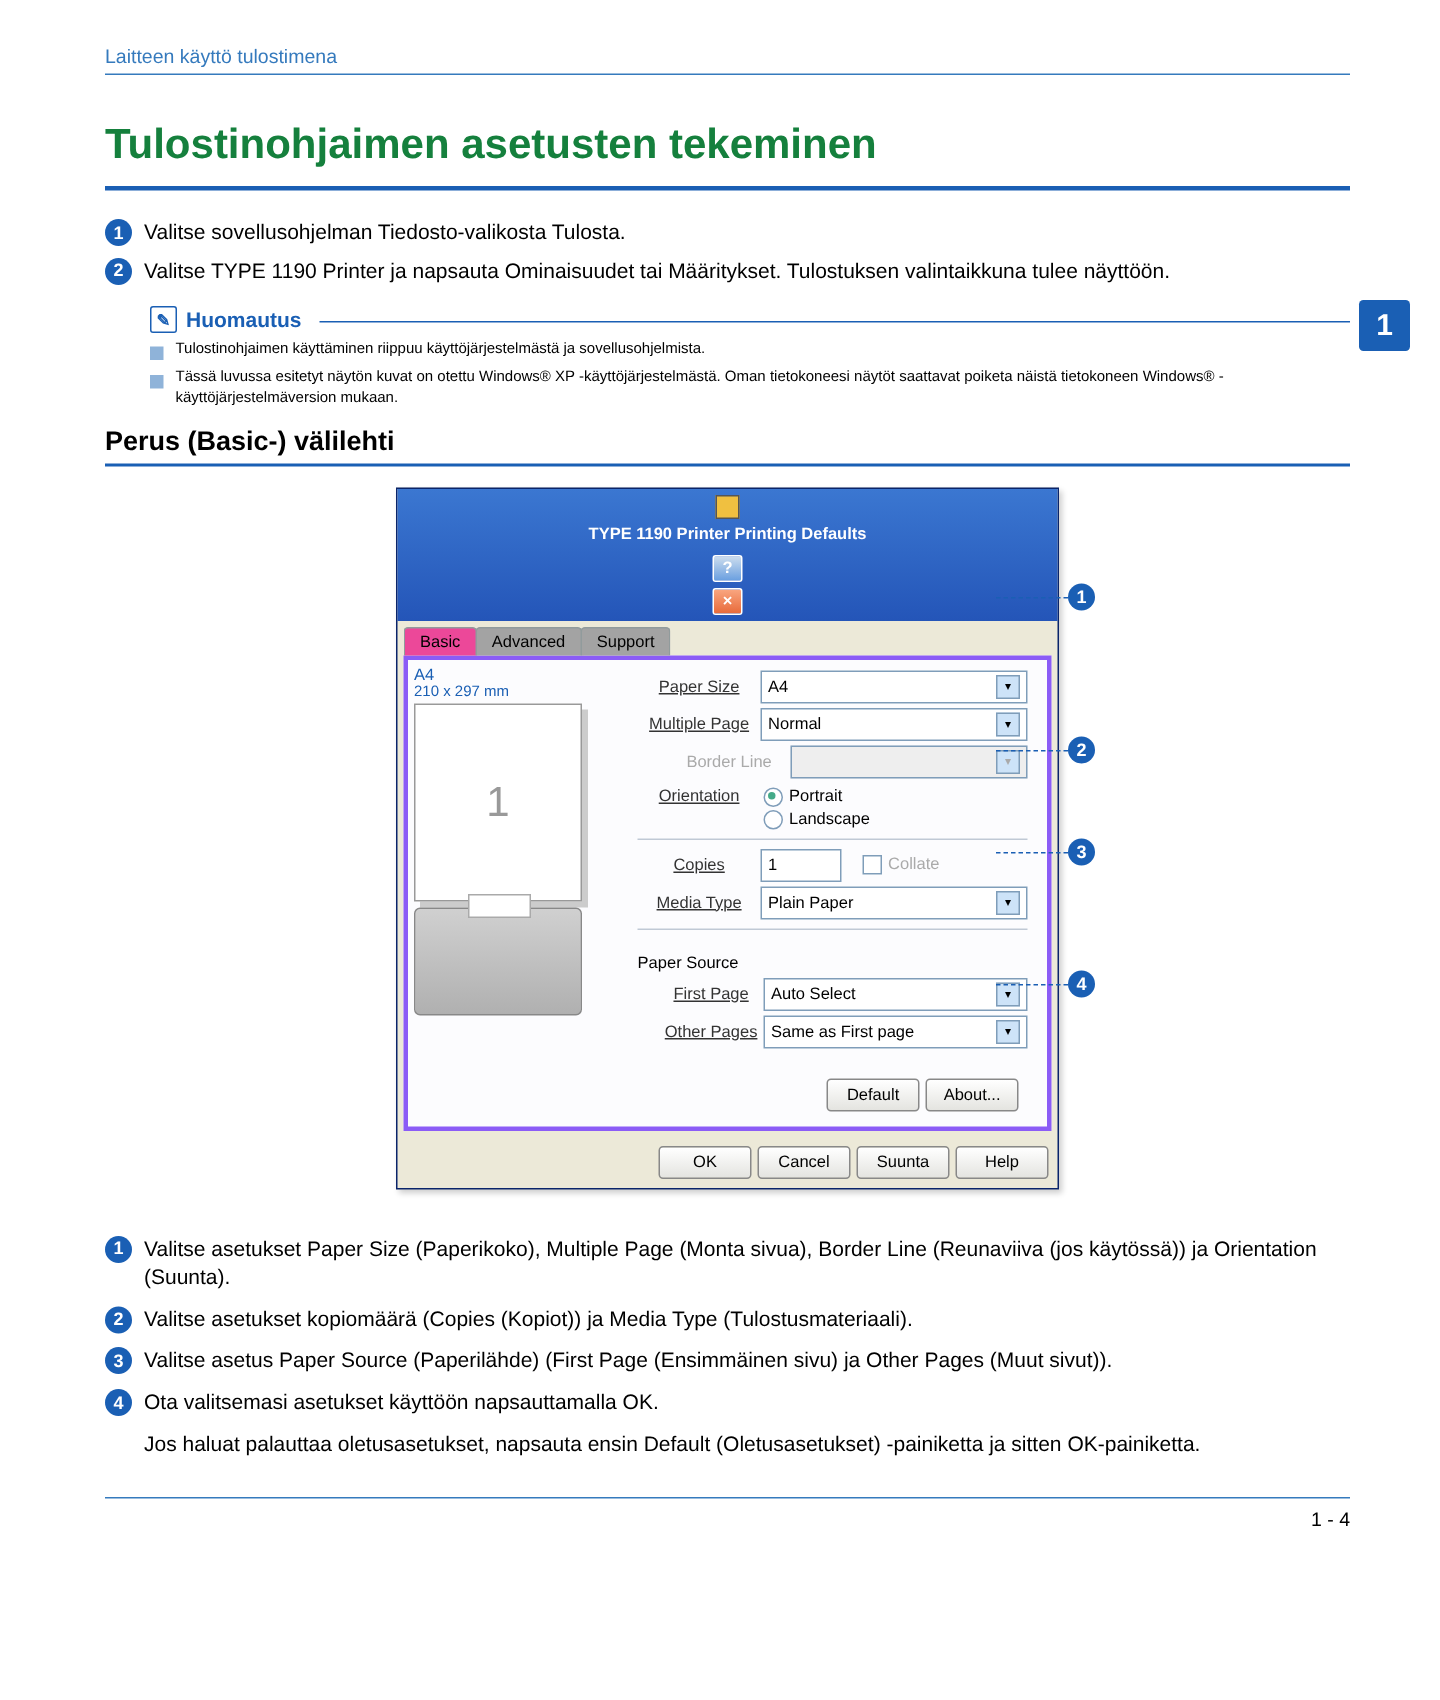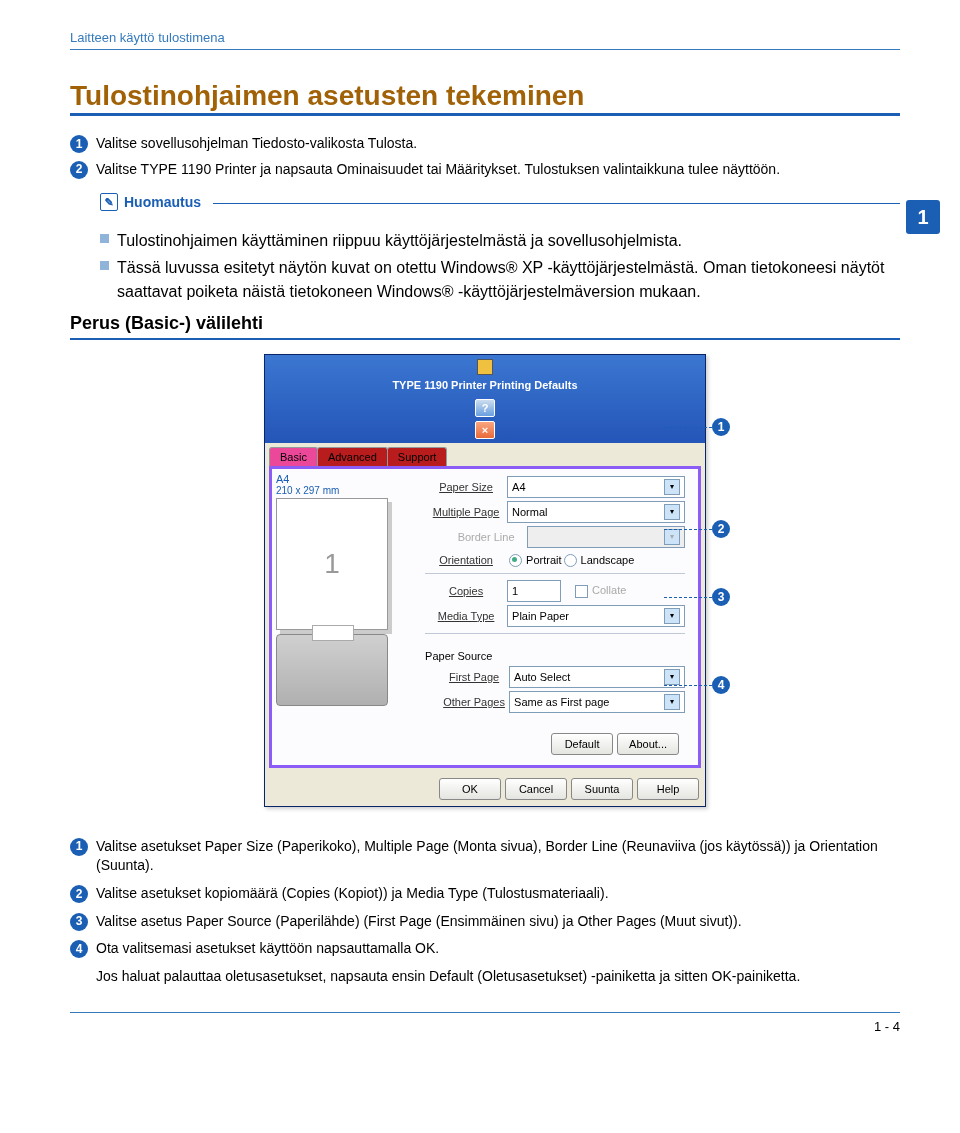--- a/index.html
+++ b/index.html
@@ -17,26 +17,26 @@
   position: relative;
 }
 .header-line {
   color: #357abd;
   font-size: 13px;
   padding-bottom: 4px;
   border-bottom: 1px solid #357abd;
   margin-bottom: 30px;
 }
 h1 {
-  color: #a16207;
+  color: #15803d;
   font-size: 28px;
   font-weight: bold;
   margin: 0 0 18px 0;
   border-bottom: 3px solid #1a5fb4;
-  padding-bottom: 1px;
+  padding-bottom: 12px;
 }
 h2 {
   color: #1a5fb4;
   font-size: 24px;
   font-weight: bold;
   margin: 28px 0 10px 0;
   border-bottom: 3px solid #1a5fb4;
   padding-bottom: 4px;
 }
 h3 {
@@ -109,22 +109,22 @@
   height: 16px;
   border: 1px solid #1a5fb4;
   display: inline-flex;
   align-items: center;
   justify-content: center;
   font-size: 11px;
   color: #1a5fb4;
   border-radius: 2px;
 }
 .bullets {
-  margin: 18px 0 0 0;
-  font-size: 16px;
+  margin: 4px 0 0 0;
+  font-size: 10px;
   line-height: 1.45;
 }
 .bullet-item {
   display: flex;
   align-items: flex-start;
   margin: 4px 0;
 }
 .sq {
   flex-shrink: 0;
   width: 9px;
@@ -183,21 +183,21 @@
 }
 .tabs {
   display: flex;
   padding: 4px 4px 0 4px;
 }
 .tab {
   padding: 3px 10px;
   font-size: 11px;
   border: 1px solid #919b9c;
   border-bottom: none;
-  background: #b91c1c;
+  background: #a3a3a3;
   border-radius: 3px 3px 0 0;
   margin-right: -1px;
 }
 .tab.active {
   background: #ec4899;
   position: relative;
   z-index: 1;
 }
 .dialog-body {
   border: 3px solid #8b5cf6;
@@ -278,20 +278,21 @@
   height: 14px;
   background: #cde3f8;
   border: 1px solid #7f9db9;
   font-size: 8px;
   display: flex;
   align-items: center;
   justify-content: center;
 }
 .radio-group {
   display: flex;
+  flex-direction: column;
   gap: 2px;
   margin-left: 2px;
 }
 .radio-opt { display:flex; align-items:center; gap:4px; font-size:11px; }
 .radio { width:11px; height:11px; border:1px solid #7f9db9; border-radius:50%; background:#fff; position:relative;}
 .radio.checked::after { content:""; width:5px; height:5px; background:#4a8; border-radius:50%; position:absolute; top:2px; left:2px;}
 .spinner { width:44px; height:18px; border:1px solid #7f9db9; background:#fff; font-size:11px; padding:1px 4px; display:flex; align-items:center;}
 .checkbox { width:11px; height:11px; border:1px solid #7f9db9; background:#fff; display:inline-block; margin-right:4px; vertical-align:middle;}
 .sep { border-top:1px solid #c0c9d5; margin:6px 0;}
 .button-row {

